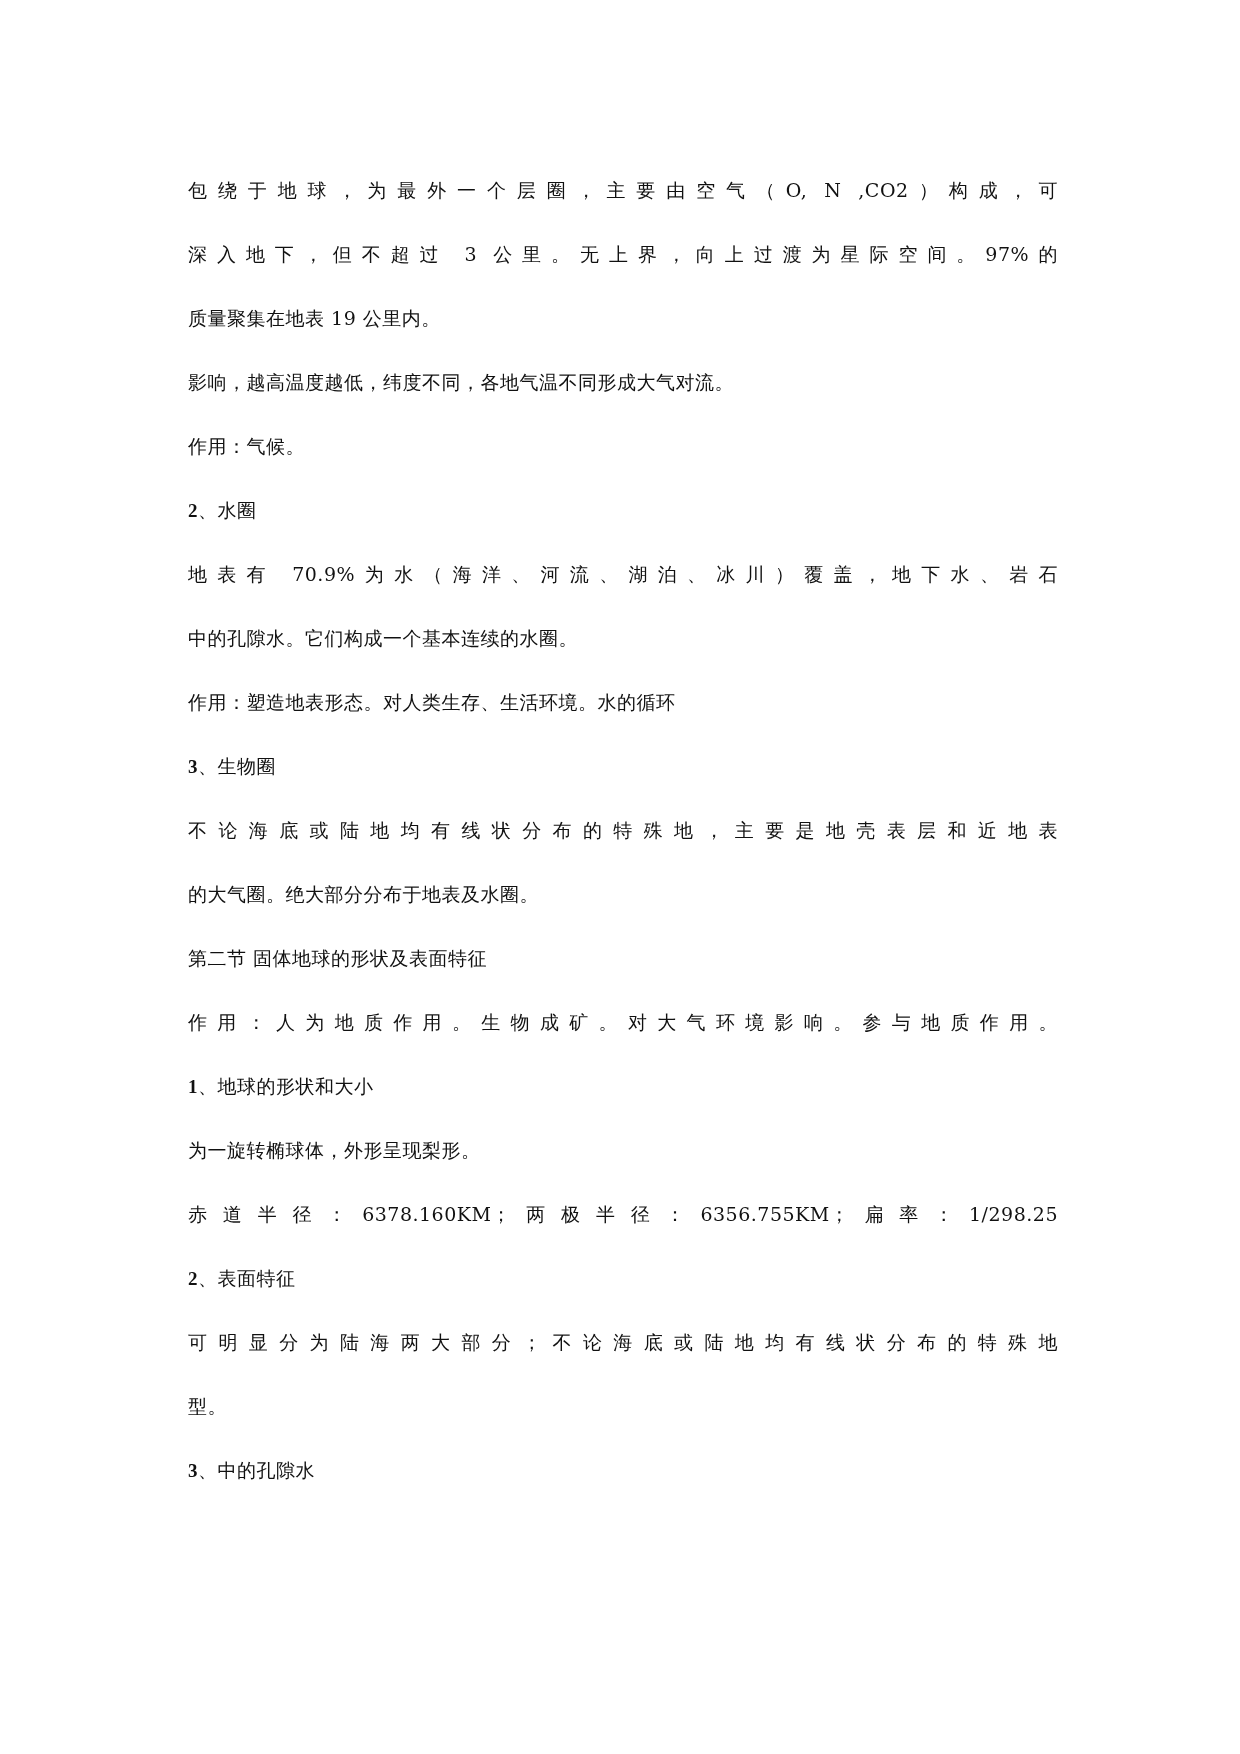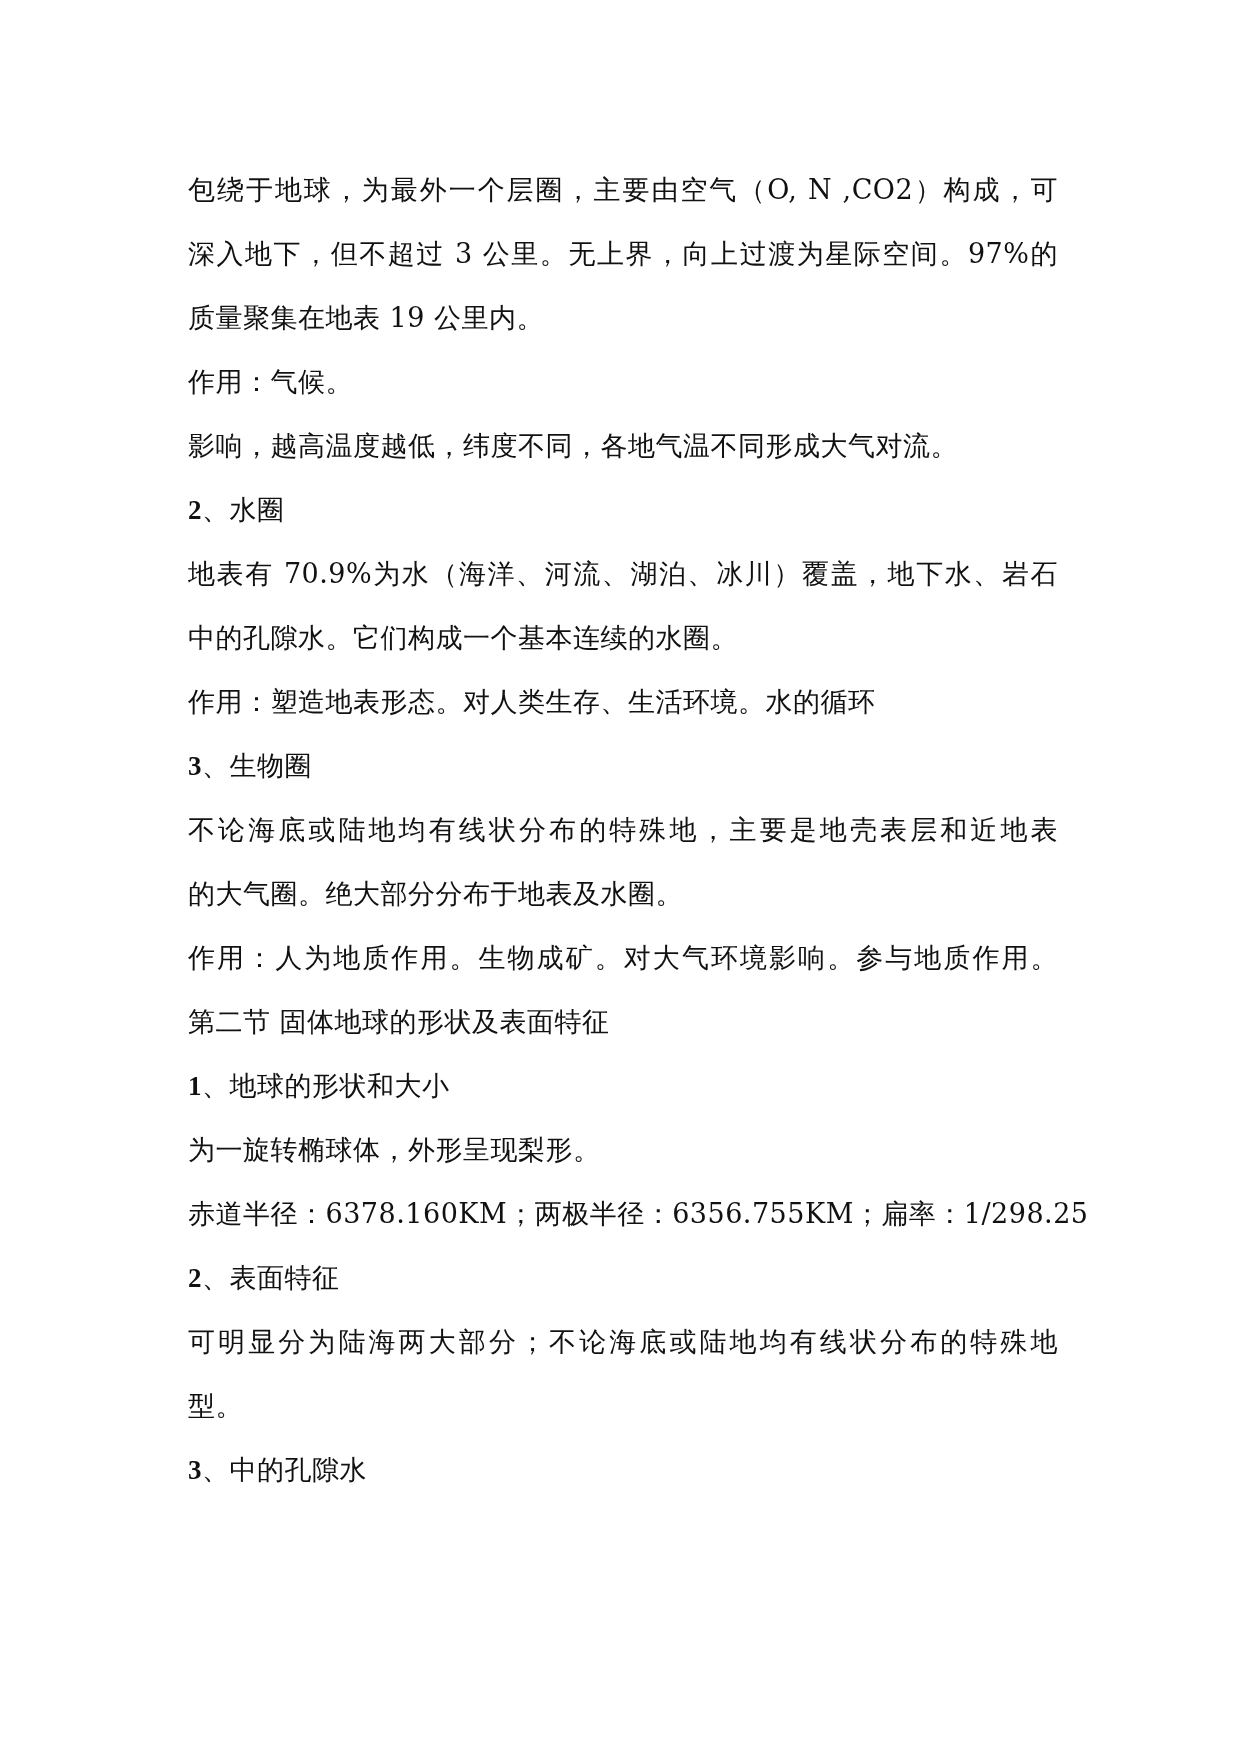--- a/index.html
+++ b/index.html
@@ -25,21 +25,21 @@
     }
     .content {
       position: absolute;
       left: 188px;
       top: 166px;
       width: 880px;
     }
     .line {
       height: 64px;
       line-height: 48px;
-      font-size: 27px;
+      font-size: 19px;
       white-space: nowrap;
       letter-spacing: 0.5px;
     }
     .line.justify {
       text-align: justify;
       text-align-last: justify;
       width: 870px;
     }
     .heading-num {
       font-weight: bold;
@@ -47,35 +47,35 @@
     }
   </style>
 </head>
 <body>
 
 <div class="page">
   <div class="content">
     <div class="line justify">包绕于地球，为最外一个层圈，主要由空气（O, N ,CO2）构成，可</div>
     <div class="line justify">深入地下，但不超过 3 公里。无上界，向上过渡为星际空间。97%的</div>
     <div class="line">质量聚集在地表 19 公里内。</div>
+    <div class="line">影响，越高温度越低，纬度不同，各地气温不同形成大气对流。</div>
     <div class="line">作用：气候。</div>
-    <div class="line">影响，越高温度越低，纬度不同，各地气温不同形成大气对流。</div>
     <div class="line">
       <span class="heading-num">2</span><span>、水圈</span>
     </div>
     <div class="line justify">地表有 70.9%为水（海洋、河流、湖泊、冰川）覆盖，地下水、岩石</div>
     <div class="line">中的孔隙水。它们构成一个基本连续的水圈。</div>
     <div class="line">作用：塑造地表形态。对人类生存、生活环境。水的循环</div>
     <div class="line">
       <span class="heading-num">3</span><span>、生物圈</span>
     </div>
     <div class="line justify">不论海底或陆地均有线状分布的特殊地，主要是地壳表层和近地表</div>
     <div class="line">的大气圈。绝大部分分布于地表及水圈。</div>
+    <div class="line">第二节  固体地球的形状及表面特征</div>
     <div class="line justify">作用：人为地质作用。生物成矿。对大气环境影响。参与地质作用。</div>
-    <div class="line">第二节  固体地球的形状及表面特征</div>
     <div class="line">
       <span class="heading-num">1</span><span>、地球的形状和大小</span>
     </div>
     <div class="line">为一旋转椭球体，外形呈现梨形。</div>
     <div class="line justify">赤道半径：6378.160KM；两极半径：6356.755KM；扁率：1/298.25</div>
     <div class="line">
       <span class="heading-num">2</span><span>、表面特征</span>
     </div>
     <div class="line justify">可明显分为陆海两大部分；不论海底或陆地均有线状分布的特殊地</div>
     <div class="line">型。</div>

